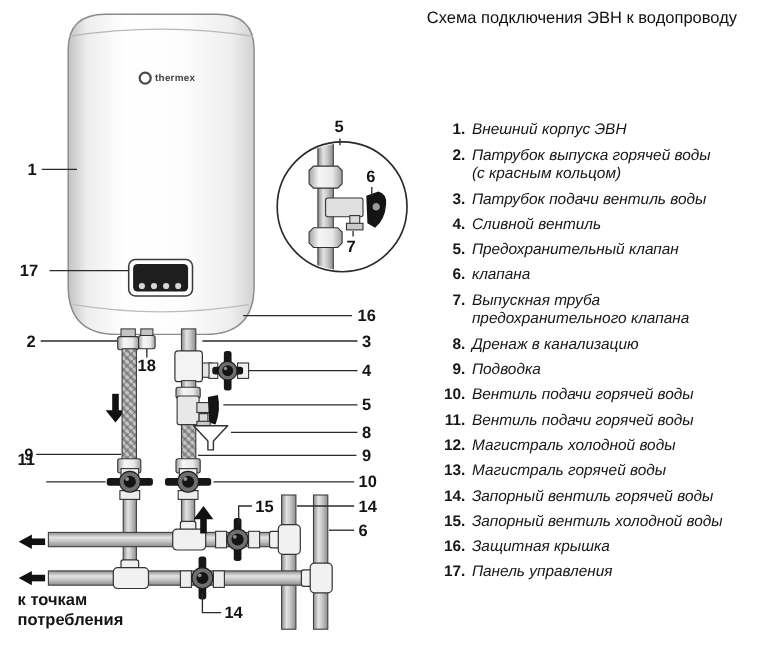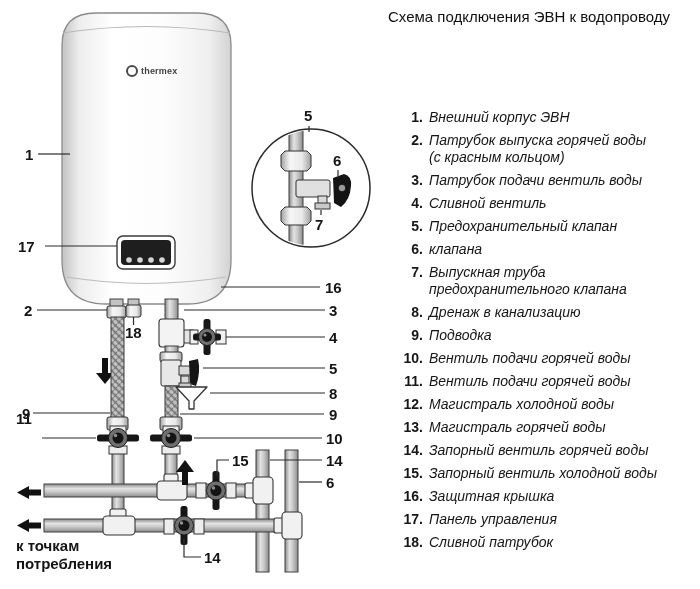--- a/index.html
+++ b/index.html
@@ -347,19 +347,15 @@
     <span class="legend-text">Запорный вентиль холодной воды</span>
   </div>
   <div class="legend-item">
     <span class="legend-num">16.</span>
     <span class="legend-text">Защитная крышка</span>
   </div>
   <div class="legend-item">
     <span class="legend-num">17.</span>
     <span class="legend-text">Панель управления</span>
   </div>
-  <div class="legend-item">
-    <span class="legend-num">18.</span>
-    <span class="legend-text">Сливной патрубок</span>
-  </div>
 </div>
 
 </div>
 
 </body></html>

